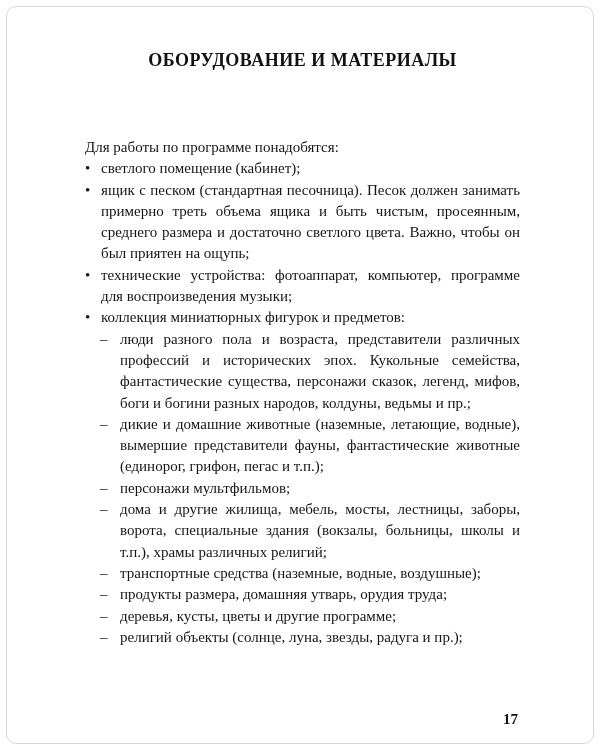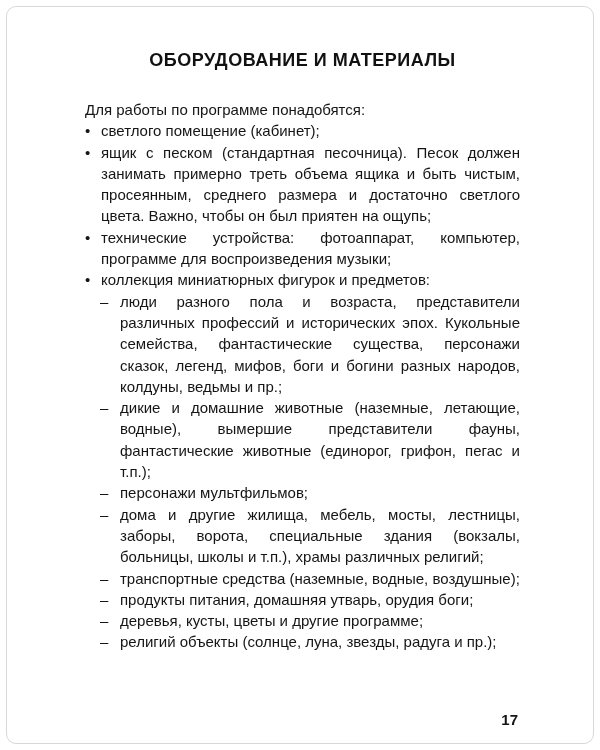--- a/index.html
+++ b/index.html
@@ -2,21 +2,21 @@
 <html lang="ru"><head>
 <meta charset="utf-8">
 <style>
   html, body { margin: 0; padding: 0; background: #ffffff; }
   .page {
     position: relative;
     width: 600px;
     height: 750px;
     background: #ffffff;
     color: #151515;
-    font-family: Liberation Sans, sans-serif;
+    font-family: Liberation Serif, serif;
     overflow: hidden;
   }
   .scan-border {
     position: absolute;
     inset: 6px;
     border: 1px solid #d8d8d8;
     border-radius: 10px;
     pointer-events: none;
   }
   .content {
@@ -26,21 +26,21 @@
     top: 50px;
   }
   .title {
     text-align: center;
     font-weight: bold;
     font-size: 18px;
     letter-spacing: 0.5px;
     color: #111;
   }
   .body-text {
-    margin-top: 28px;
+    margin-top: 66px;
     font-size: 15px;
     line-height: 21.3px;
   }
   .intro { text-align: left; }
   .item { display: flex; }
   .item .marker {
     flex: 0 0 16px;
     text-align: left;
   }
   .item .text {
@@ -111,21 +111,21 @@
     <span class="text">дома и другие жилища, мебель, мосты, лестницы, заборы, ворота, специальные здания (вокзалы, больницы, школы и т.п.), храмы различных религий;</span>
   </div>
 
   <div class="item level-2">
     <span class="marker">–</span>
     <span class="text">транспортные средства (наземные, водные, воздушные);</span>
   </div>
 
   <div class="item level-2">
     <span class="marker">–</span>
-    <span class="text">продукты питания, домашняя утварь, орудия боги;</span>
+    <span class="text">продукты размера, домашняя утварь, орудия труда;</span>
   </div>
 
   <div class="item level-2">
     <span class="marker">–</span>
     <span class="text">деревья, кусты, цветы и другие программе;</span>
   </div>
 
   <div class="item level-2">
     <span class="marker">–</span>
     <span class="text">религий объекты (солнце, луна, звезды, радуга и пр.);</span>

